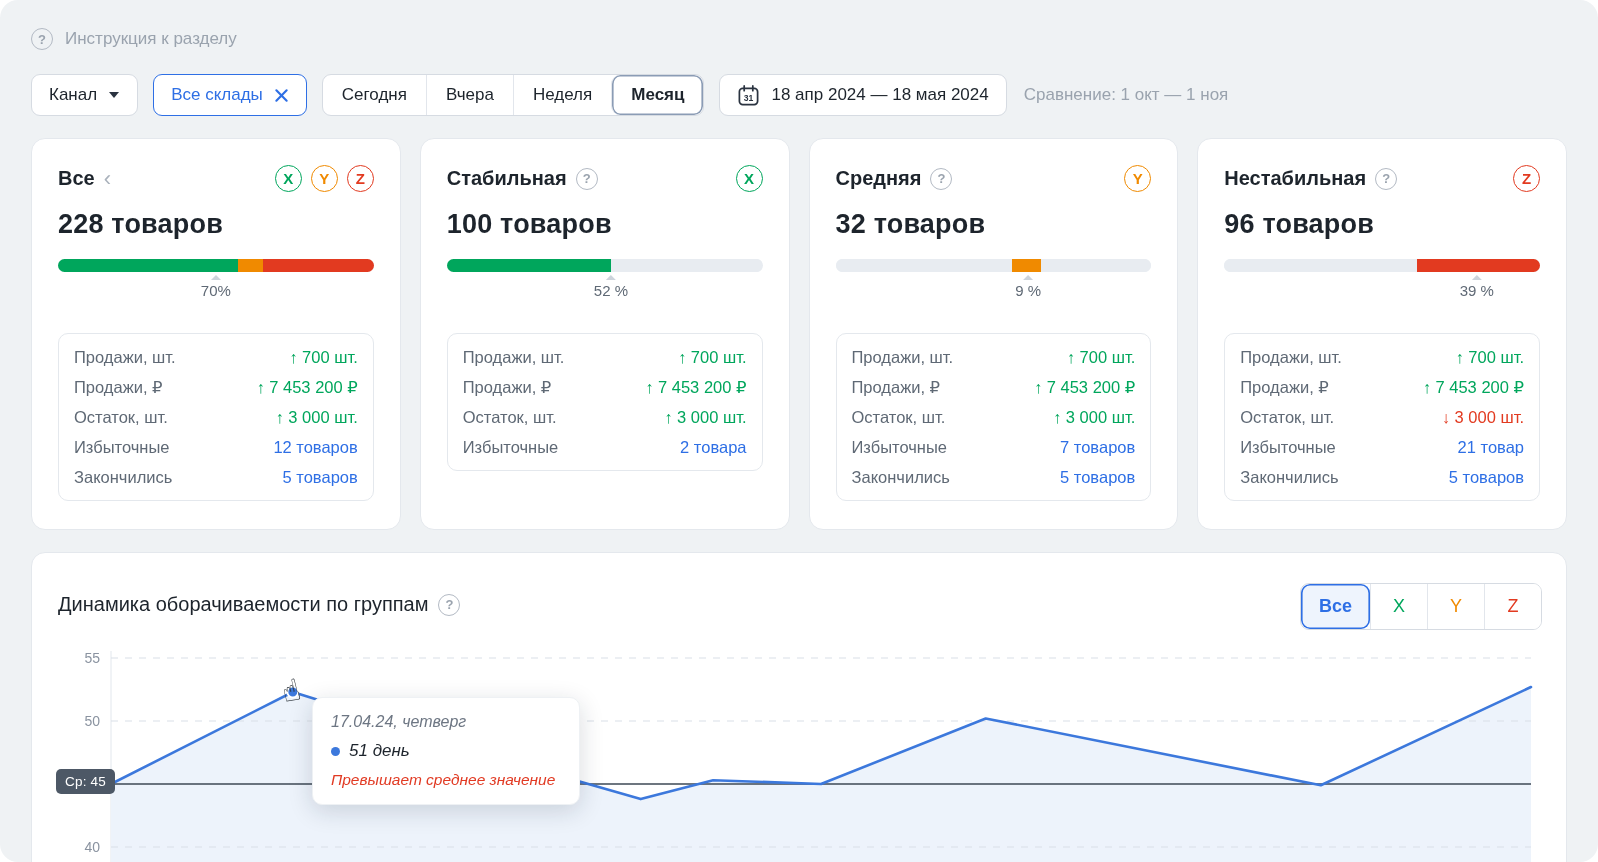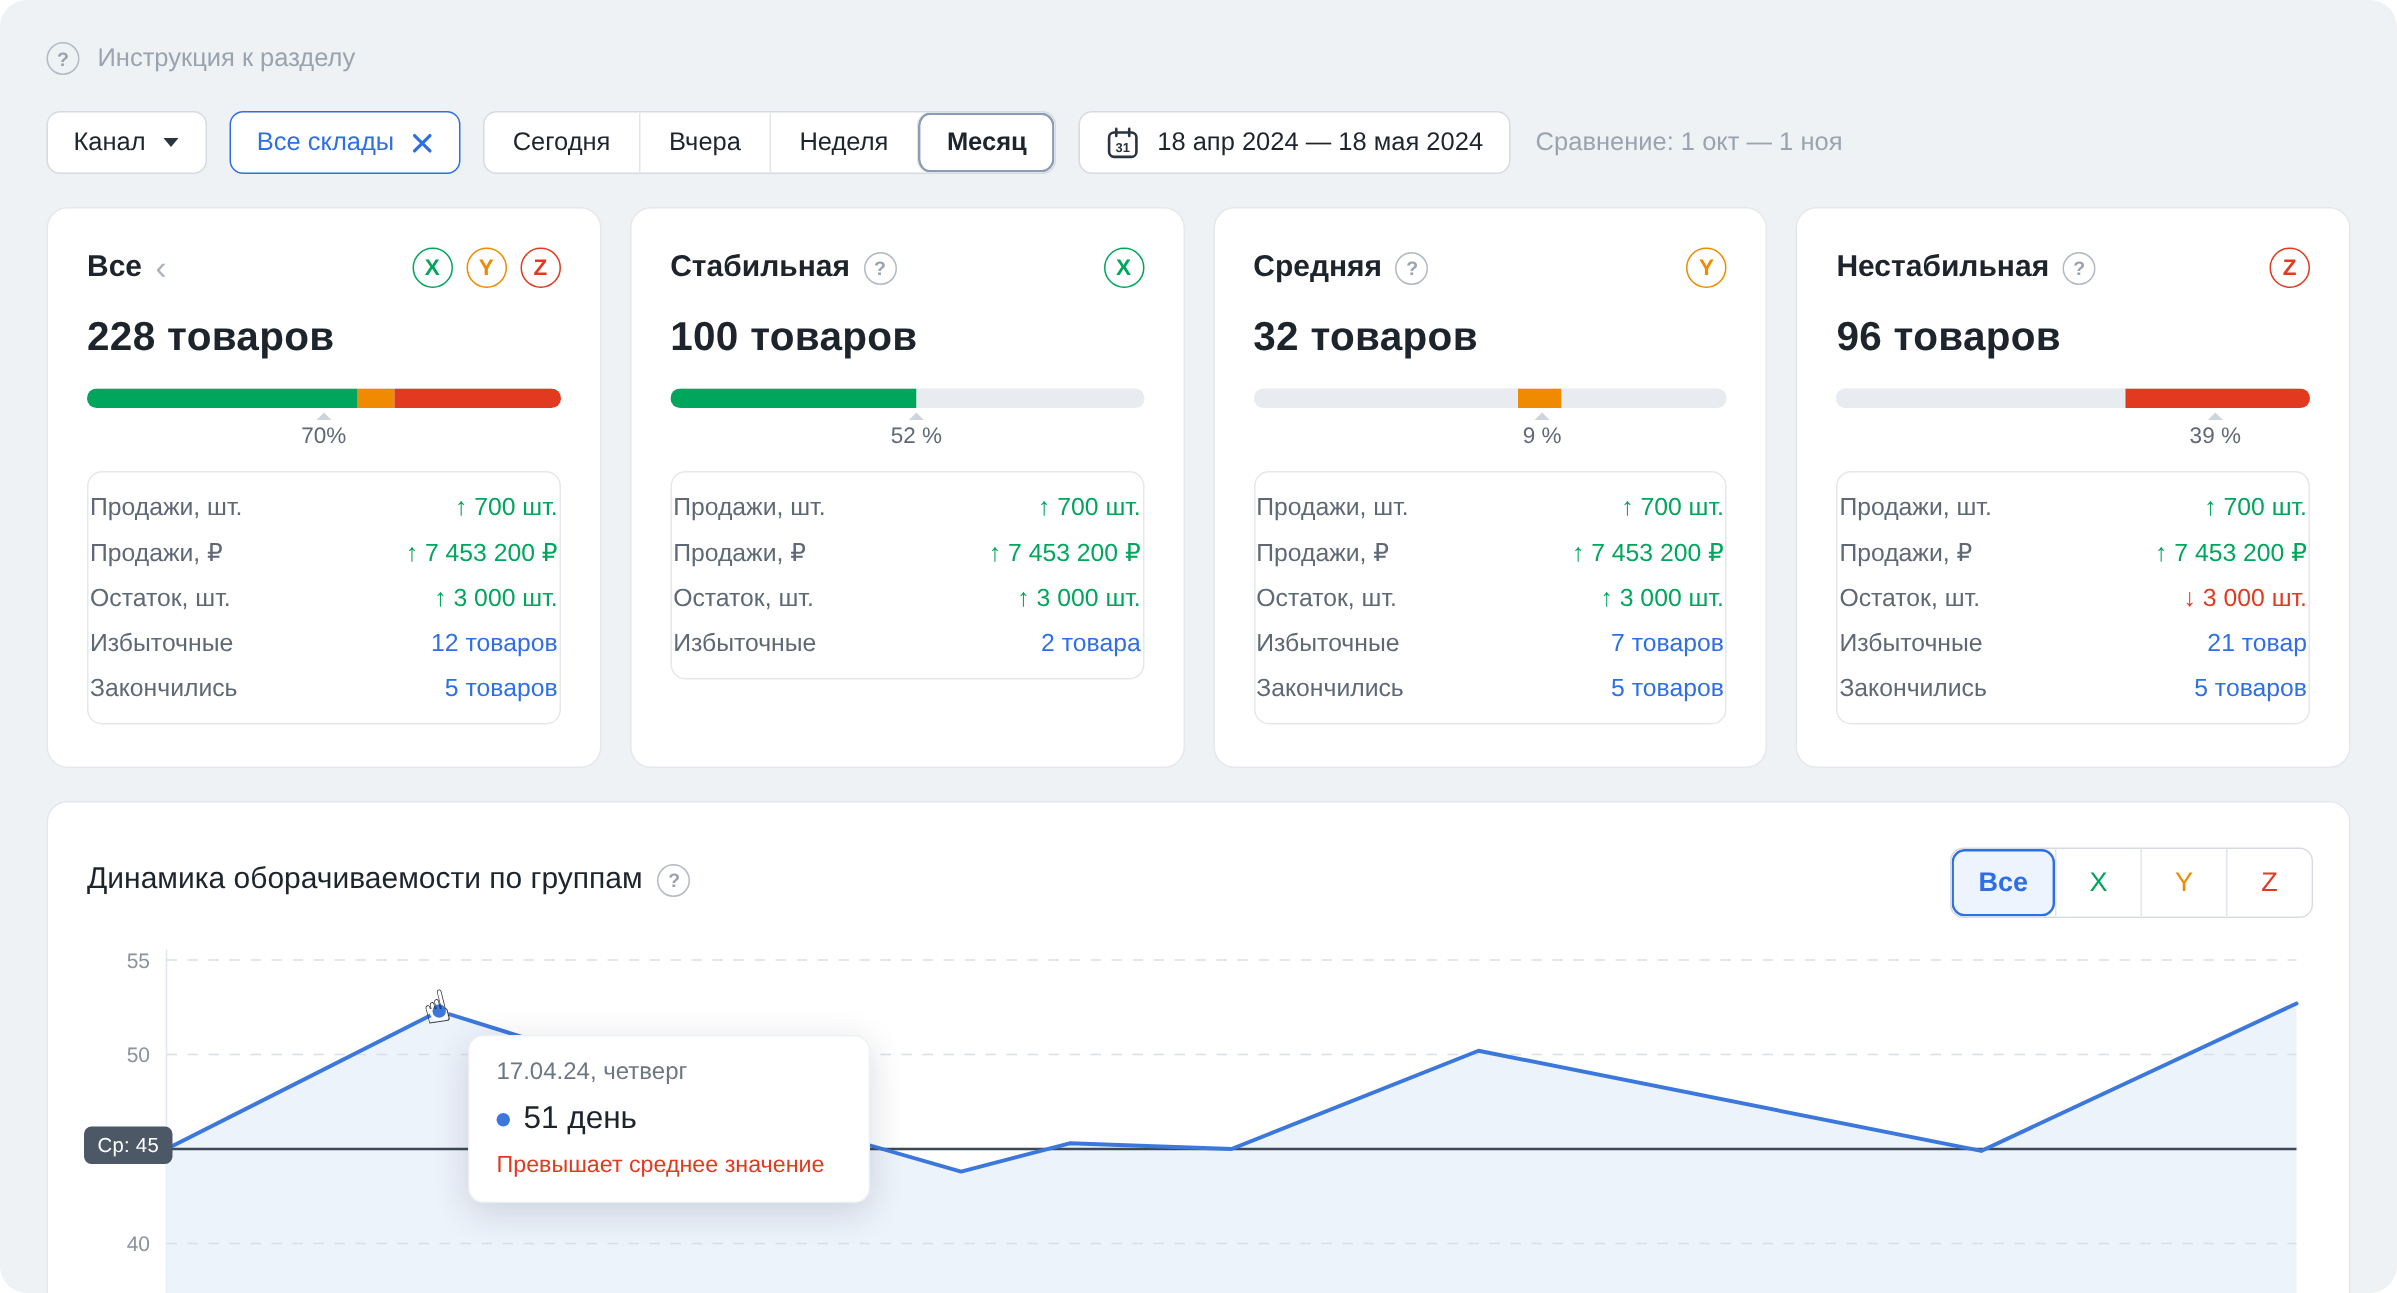--- a/index.html
+++ b/index.html
@@ -69,21 +69,21 @@
   .pct-row { position:relative; height:24px; margin-top:6px; }
   .pct {
     position:absolute; transform:translateX(-50%); font-size:15px;
     color:#5f6975; white-space:nowrap; top:4px;
   }
   .pct::before {
     content:""; position:absolute; left:50%; top:-7px; transform:translateX(-50%);
     border-left:5px solid transparent; border-right:5px solid transparent;
     border-bottom:5px solid #cdd4dc;
   }
-  .stats { margin-top:12px; border:1px solid #e4e8ed; border-radius:10px; padding:8px 1px; }
+  .stats { margin-top:31px; border:1px solid #e4e8ed; border-radius:10px; padding:8px 15px; }
   .stat-row { display:flex; justify-content:space-between; align-items:center; padding:5.5px 0; font-size:16.5px; }
   .stat-label { color:#5f6975; }
   .stat-value.link { cursor:pointer; }
   
   .chart-card {
     margin-top:22px; background:#fff; border:1px solid #e4e8ed;
     border-radius:14px; height:420px; position:relative;
   }
   .chart-head { display:flex; align-items:center; gap:10px; padding:40px 26px 0; }
   .chart-title { font-size:20px; font-weight:400; margin:0; }
@@ -97,26 +97,26 @@
   }
   .ctab:first-child { border-left:none; }
   .ctab.active { background:#eef4fd; box-shadow: inset 0 0 0 1.6px #2E6FE5; border-radius:9px; font-weight:600; }
   .chart-wrap { position:absolute; left:0; top:95px; width:1536px; height:250px; }
   svg.chart { position:absolute; left:0; top:0; width:1536px; height:250px; display:block; }
   .avg-badge {
     position:absolute; left:24px; top:216px; background:#4d5866; color:#fff;
     font-size:13.5px; padding:5px 9px; border-radius:5px; z-index:4; letter-spacing:.2px;
   }
   .chart-tooltip {
-    position:absolute; left:280px; top:155px; width:268px; background:#fff;
+    position:absolute; left:280px; top:144px; width:268px; background:#fff;
     border:1px solid #eef1f4; border-radius:10px; padding:15px 18px;
-    box-shadow:0 6px 24px rgba(20,30,50,.16); z-index:5;
+    box-shadow:0 6px 24px rgba(20,30,50,.16); z-index:5;font-style:italic;
   }
   .tt-date { color:#6d7683; font-size:16px; }
-  .tt-value { margin-top:10px; display:flex; align-items:center; gap:9px; font-size:21px; color:#1d242c; }
+  .tt-value { margin-top:10px; display:flex; align-items:center; gap:9px; font-size:17px; color:#1d242c; }
   .tt-dot { width:9px; height:9px; border-radius:50%; background:#3C78DC; flex:0 0 auto; }
   .tt-note { margin-top:10px; color:#e13a23; font-size:15.5px; }
   .cursor-hand {
     position:absolute; left:250px; top:120px; font-size:30px; color:#2a3138;
     z-index:6; transform:rotate(-14deg);
     font-family:"DejaVu Sans",sans-serif;
   }
 </style>
 </head>
 <body>

